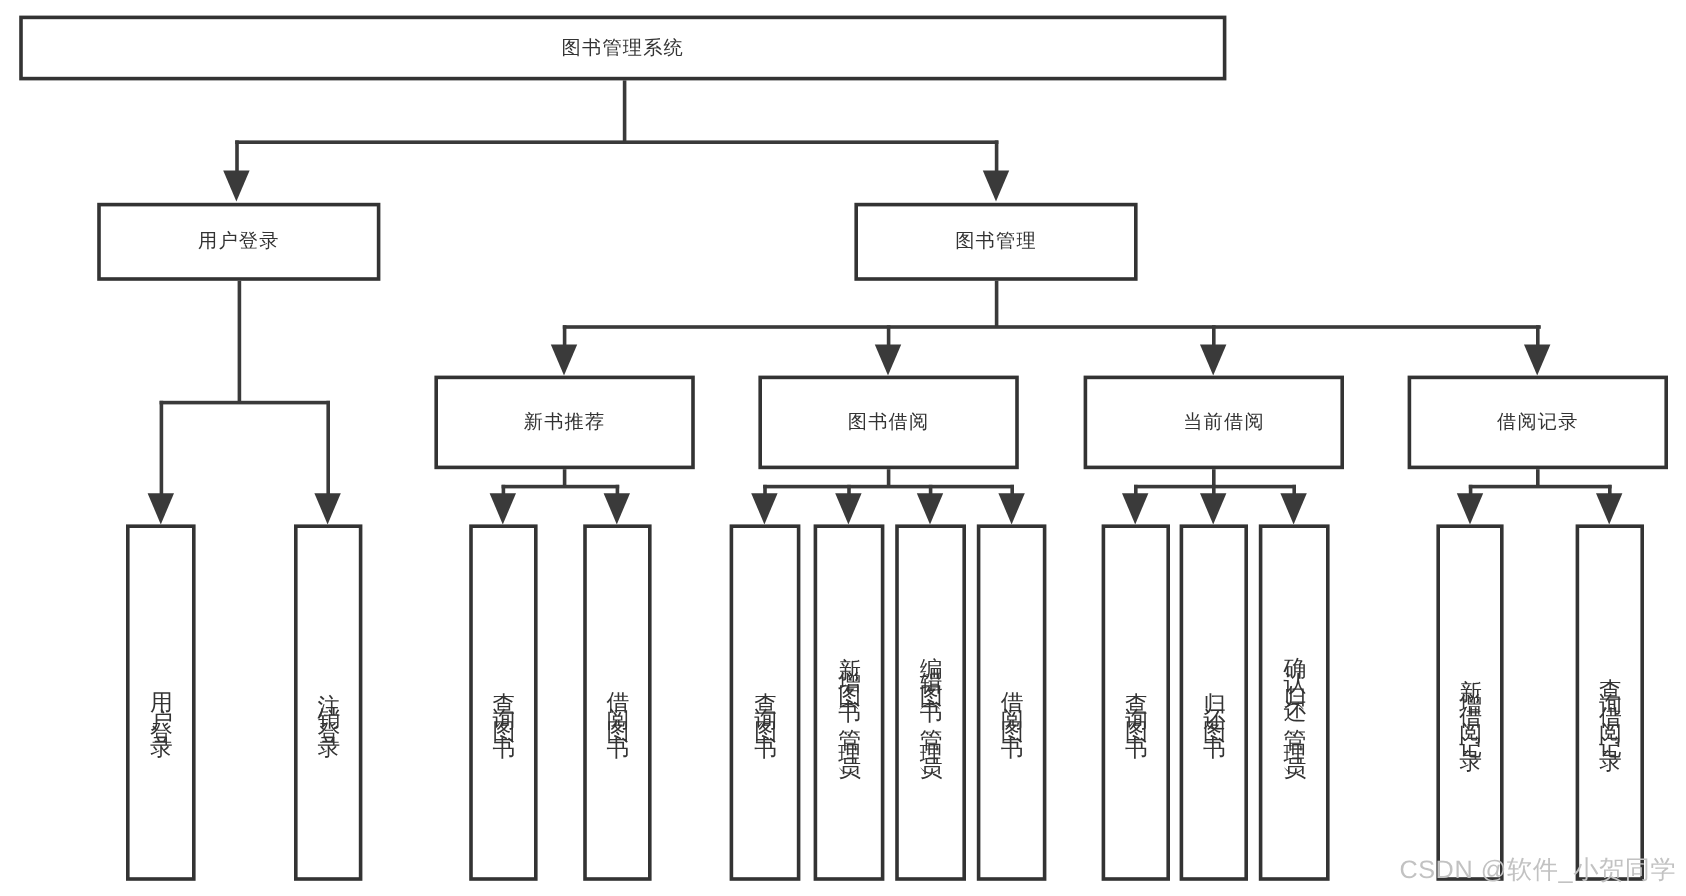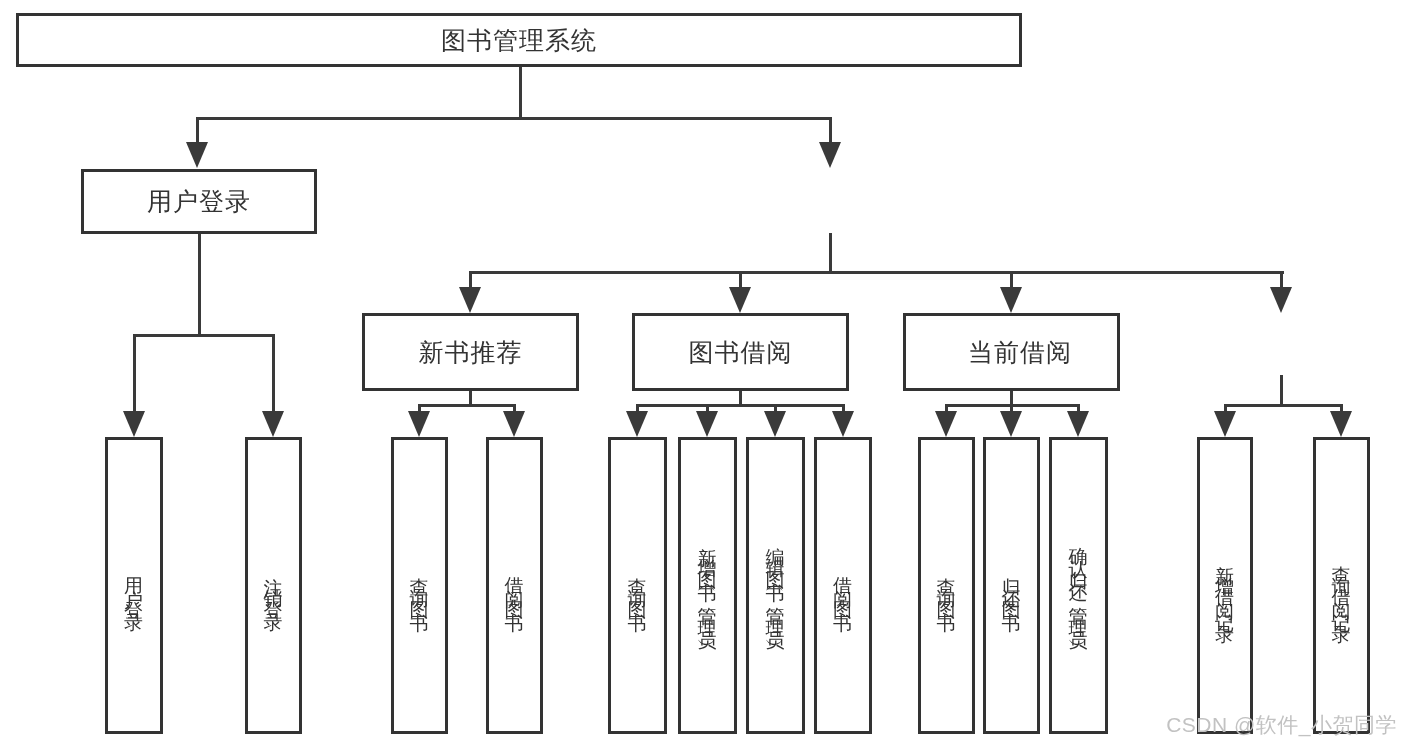--- a/index.html
+++ b/index.html
@@ -19,21 +19,21 @@
   }
   .box{
     position:absolute;
     background:#fff;
     border:3px solid var(--border);
     box-sizing:border-box;
     display:flex;align-items:center;justify-content:center;
     color:var(--text);
     z-index:2;
   }
-  .hlabel{font-size:25px;letter-spacing:1px;white-space:nowrap;}
+  .hlabel{font-size:16px;letter-spacing:1px;white-space:nowrap;}
   .l2{top:313px;height:78px;width:217px;}
   .leaf{top:437px;height:297px;}
   .vtext{
     writing-mode:vertical-rl;
     text-orientation:mixed;
     font-size:19px;
     line-height:1;
     letter-spacing:12px;
   }
   .vline,.hline{position:absolute;background:var(--line);z-index:1;}
@@ -61,29 +61,35 @@
 
 <div class="stage">
 
   <div class="box" style="left:16px;top:13px;width:1006px;height:54px;">
     <span class="hlabel">图书管理系统</span>
   </div>
 
   <div class="box" style="left:81px;top:169px;width:236px;height:65px;">
     <span class="hlabel">用户登录</span>
   </div>
+  <div class="box" style="left:712px;top:169px;width:236px;height:65px;">
+    <span class="hlabel">图书管理</span>
+  </div>
 
   <div class="box l2" style="left:362px;">
     <span class="hlabel">新书推荐</span>
   </div>
   <div class="box l2" style="left:632px;">
     <span class="hlabel">图书借阅</span>
   </div>
   <div class="box l2" style="left:903px;padding-left:17px;">
     <span class="hlabel">当前借阅</span>
+  </div>
+  <div class="box l2" style="left:1173px;">
+    <span class="hlabel">借阅记录</span>
   </div>
 
   <div class="box leaf" style="left:105px;width:58px;">
     <span class="vtext">用户登录</span>
   </div>
   <div class="box leaf" style="left:245px;width:57px;">
     <span class="vtext">注销登录</span>
   </div>
 
   <div class="box leaf" style="left:391px;width:57px;">

